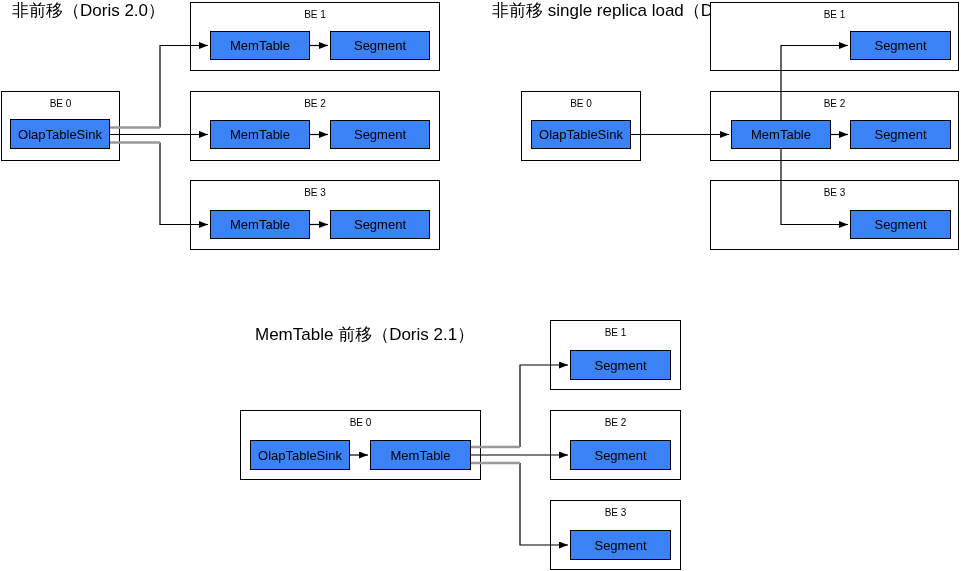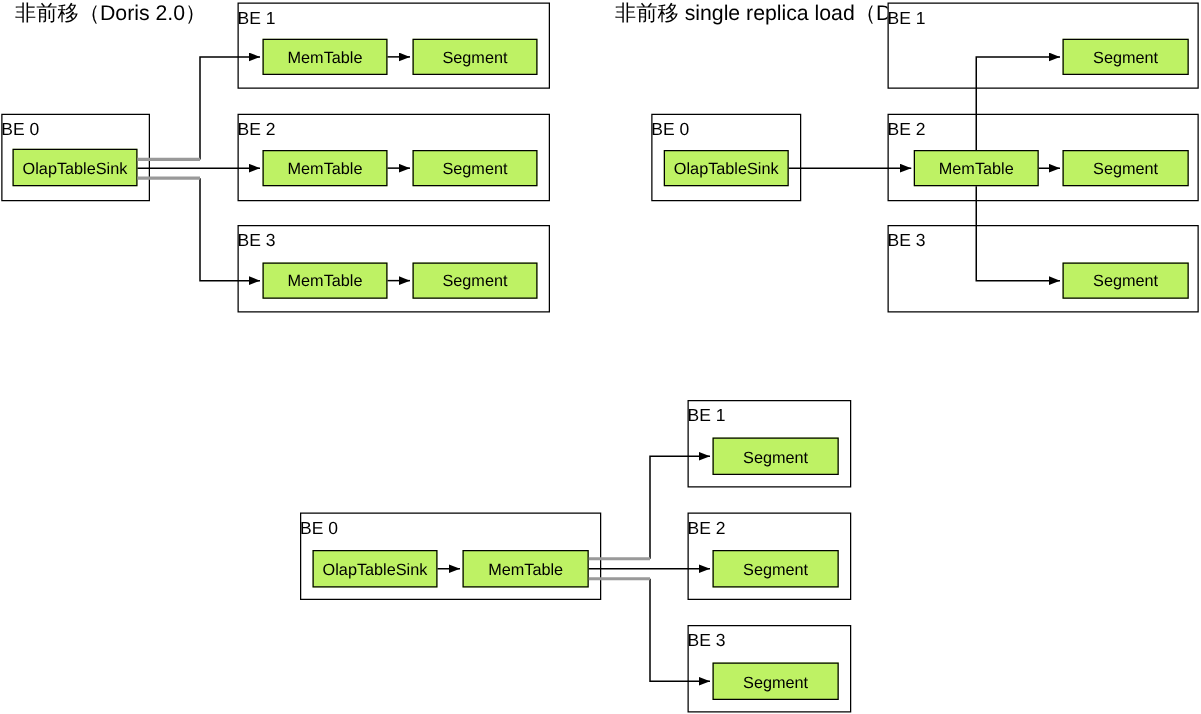--- a/index.html
+++ b/index.html
@@ -8,24 +8,24 @@
     font-family:"Liberation Sans","DejaVu Sans",sans-serif; color:#000;
     overflow:hidden;
   }
   .title {
     position:absolute; font-size:17px; line-height:16px; white-space:nowrap;
   }
   .be-box {
     position:absolute; border:1px solid #000; background:#ffffff; box-sizing:border-box;
   }
   .be-label {
-    position:absolute; font-size:14px; line-height:15px; text-align:left; white-space:nowrap;
+    position:absolute; font-size:10px; line-height:15px; text-align:center; white-space:nowrap;
   }
   .node {
-    position:absolute; border:1px solid #000; background:#bef264; box-sizing:border-box;
+    position:absolute; border:1px solid #000; background:#3b82f6; box-sizing:border-box;
     display:flex; align-items:center; justify-content:center;
     font-size:13px; white-space:nowrap;
   }
   svg.connectors {
     position:absolute; left:0; top:0; width:961px; height:571px; pointer-events:none;
   }
   svg.connectors path.edge { stroke:#000000; stroke-width:1.2; fill:none; }
   svg.connectors line.stub { stroke:#999999; stroke-width:2.5; }
 </style>
 </head>
@@ -66,20 +66,21 @@
 
   <div class="be-box" style="left:710px;top:91px;width:249px;height:70px;"></div>
   <div class="be-label" style="left:710px;top:96px;width:249px;">BE 2</div>
   <div class="node" style="left:731px;top:120px;width:100px;height:29px;">MemTable</div>
   <div class="node" style="left:850px;top:120px;width:101px;height:29px;">Segment</div>
 
   <div class="be-box" style="left:710px;top:180px;width:249px;height:70px;"></div>
   <div class="be-label" style="left:710px;top:185px;width:249px;">BE 3</div>
   <div class="node" style="left:850px;top:210px;width:101px;height:29px;">Segment</div>
 
+  <div class="title" style="left:255px;top:327px;">MemTable 前移（Doris 2.1）</div>
 
   <div class="be-box" style="left:240px;top:410px;width:241px;height:70px;"></div>
   <div class="be-label" style="left:240px;top:415px;width:241px;">BE 0</div>
   <div class="node" style="left:250px;top:440px;width:100px;height:30px;">OlapTableSink</div>
   <div class="node" style="left:370px;top:440px;width:101px;height:30px;">MemTable</div>
 
   <div class="be-box" style="left:550px;top:320px;width:131px;height:70px;"></div>
   <div class="be-label" style="left:550px;top:325px;width:131px;">BE 1</div>
   <div class="node" style="left:570px;top:350px;width:101px;height:30px;">Segment</div>
 

